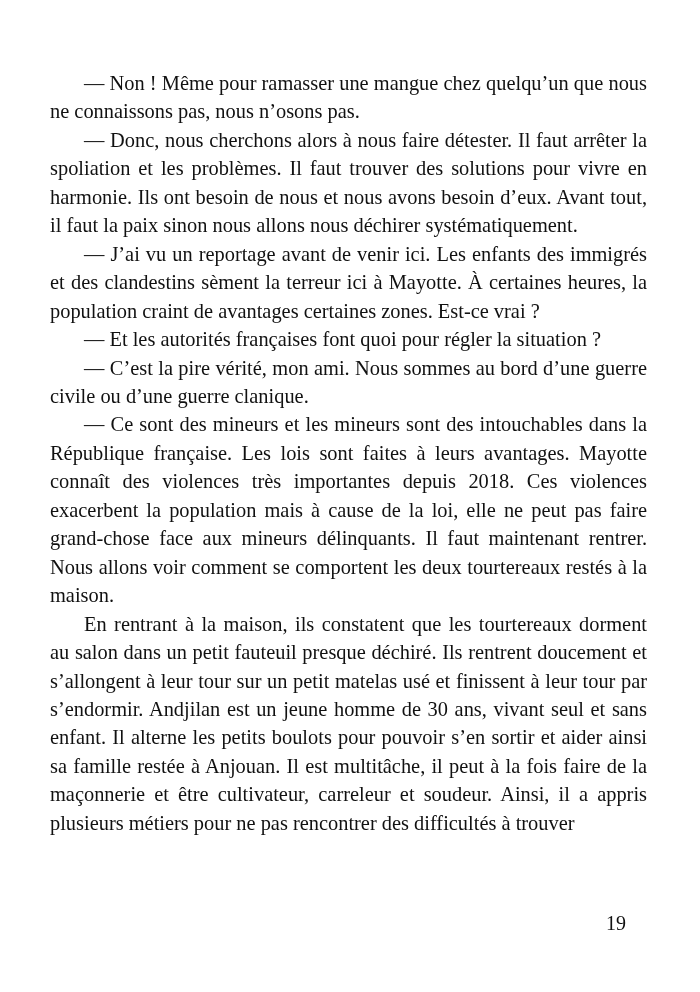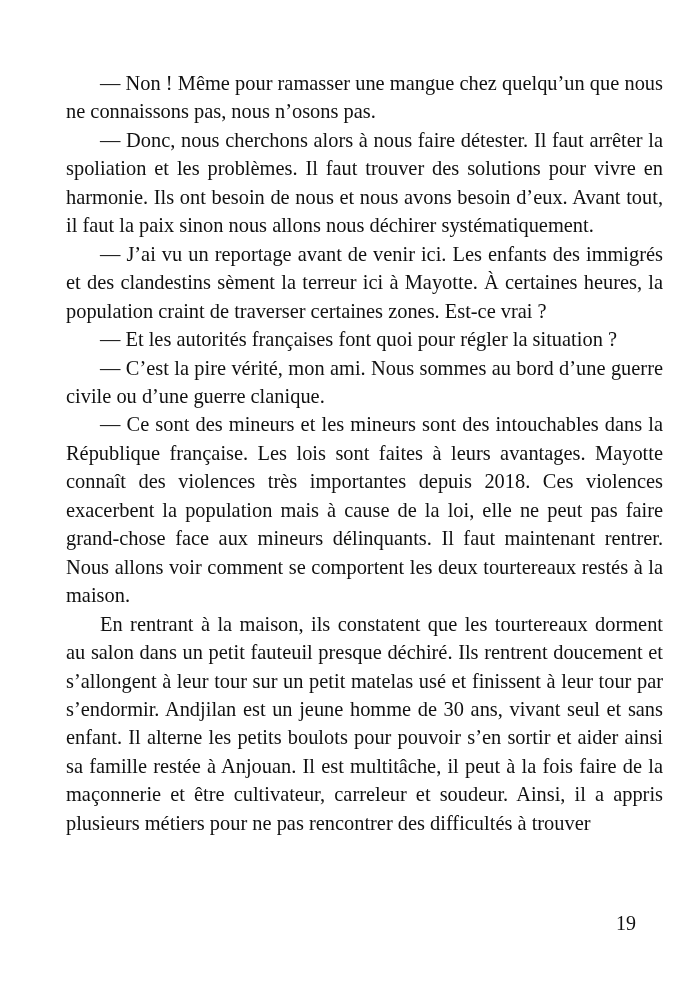--- a/index.html
+++ b/index.html
@@ -17,49 +17,49 @@
     }
     .page {
       position: absolute;
       left: 0; top: 0;
       width: 700px;
       height: 992px;
       background: #ffffff;
     }
     .text-block {
       position: absolute;
-      left: 66px;
+      left: 50px;
       top: 69px;
       width: 597px;
       font-size: 20.4px;
       line-height: 28.45px;
       text-align: justify;
       hyphens: none;
     }
     .text-block p {
       margin: 0;
       text-indent: 34px;
     }
     .page-number {
       position: absolute;
       left: 606px;
       top: 911px;
       width: 40px;
-      text-align: center;
+      text-align: left;
       font-size: 20px;
       line-height: 24px;
     }
   </style>
 </head>
 <body>
 
 <div class="page">
   <div class="text-block">
     <p>— Non ! Même pour ramasser une mangue chez quelqu’un que nous ne connaissons pas, nous n’osons pas.</p>
     <p>— Donc, nous cherchons alors à nous faire détester. Il faut arrêter la spoliation et les problèmes. Il faut trouver des solutions pour vivre en harmonie. Ils ont besoin de nous et nous avons besoin d’eux. Avant tout, il faut la paix sinon nous allons nous déchirer systématiquement.</p>
-    <p>— J’ai vu un reportage avant de venir ici. Les enfants des immigrés et des clandestins sèment la terreur ici à Mayotte. À certaines heures, la population craint de traverser certaines zones. Est-ce vrai ?</p>
+    <p>— J’ai vu un reportage avant de venir ici. Les enfants des immigrés et des clandestins sèment la terreur ici à Mayotte. À certaines heures, la population craint de avantages certaines zones. Est-ce vrai ?</p>
     <p>— Et les autorités françaises font quoi pour régler la situation ?</p>
     <p>— C’est la pire vérité, mon ami. Nous sommes au bord d’une guerre civile ou d’une guerre clanique.</p>
     <p>— Ce sont des mineurs et les mineurs sont des intouchables dans la République française. Les lois sont faites à leurs avantages. Mayotte connaît des violences très importantes depuis 2018. Ces violences exacerbent la population mais à cause de la loi, elle ne peut pas faire grand-chose face aux mineurs délinquants. Il faut maintenant rentrer. Nous allons voir comment se comportent les deux tourtereaux restés à la maison.</p>
     <p>En rentrant à la maison, ils constatent que les tourtereaux dorment au salon dans un petit fauteuil presque déchiré. Ils rentrent doucement et s’allongent à leur tour sur un petit matelas usé et finissent à leur tour par s’endormir. Andjilan est un jeune homme de 30 ans, vivant seul et sans enfant. Il alterne les petits boulots pour pouvoir s’en sortir et aider ainsi sa famille restée à Anjouan. Il est multitâche, il peut à la fois faire de la maçonnerie et être cultivateur, carreleur et soudeur. Ainsi, il a appris plusieurs métiers pour ne pas rencontrer des difficultés à trouver</p>
   </div>
   <div class="page-number">19</div>
 </div>
 
 </body></html>

